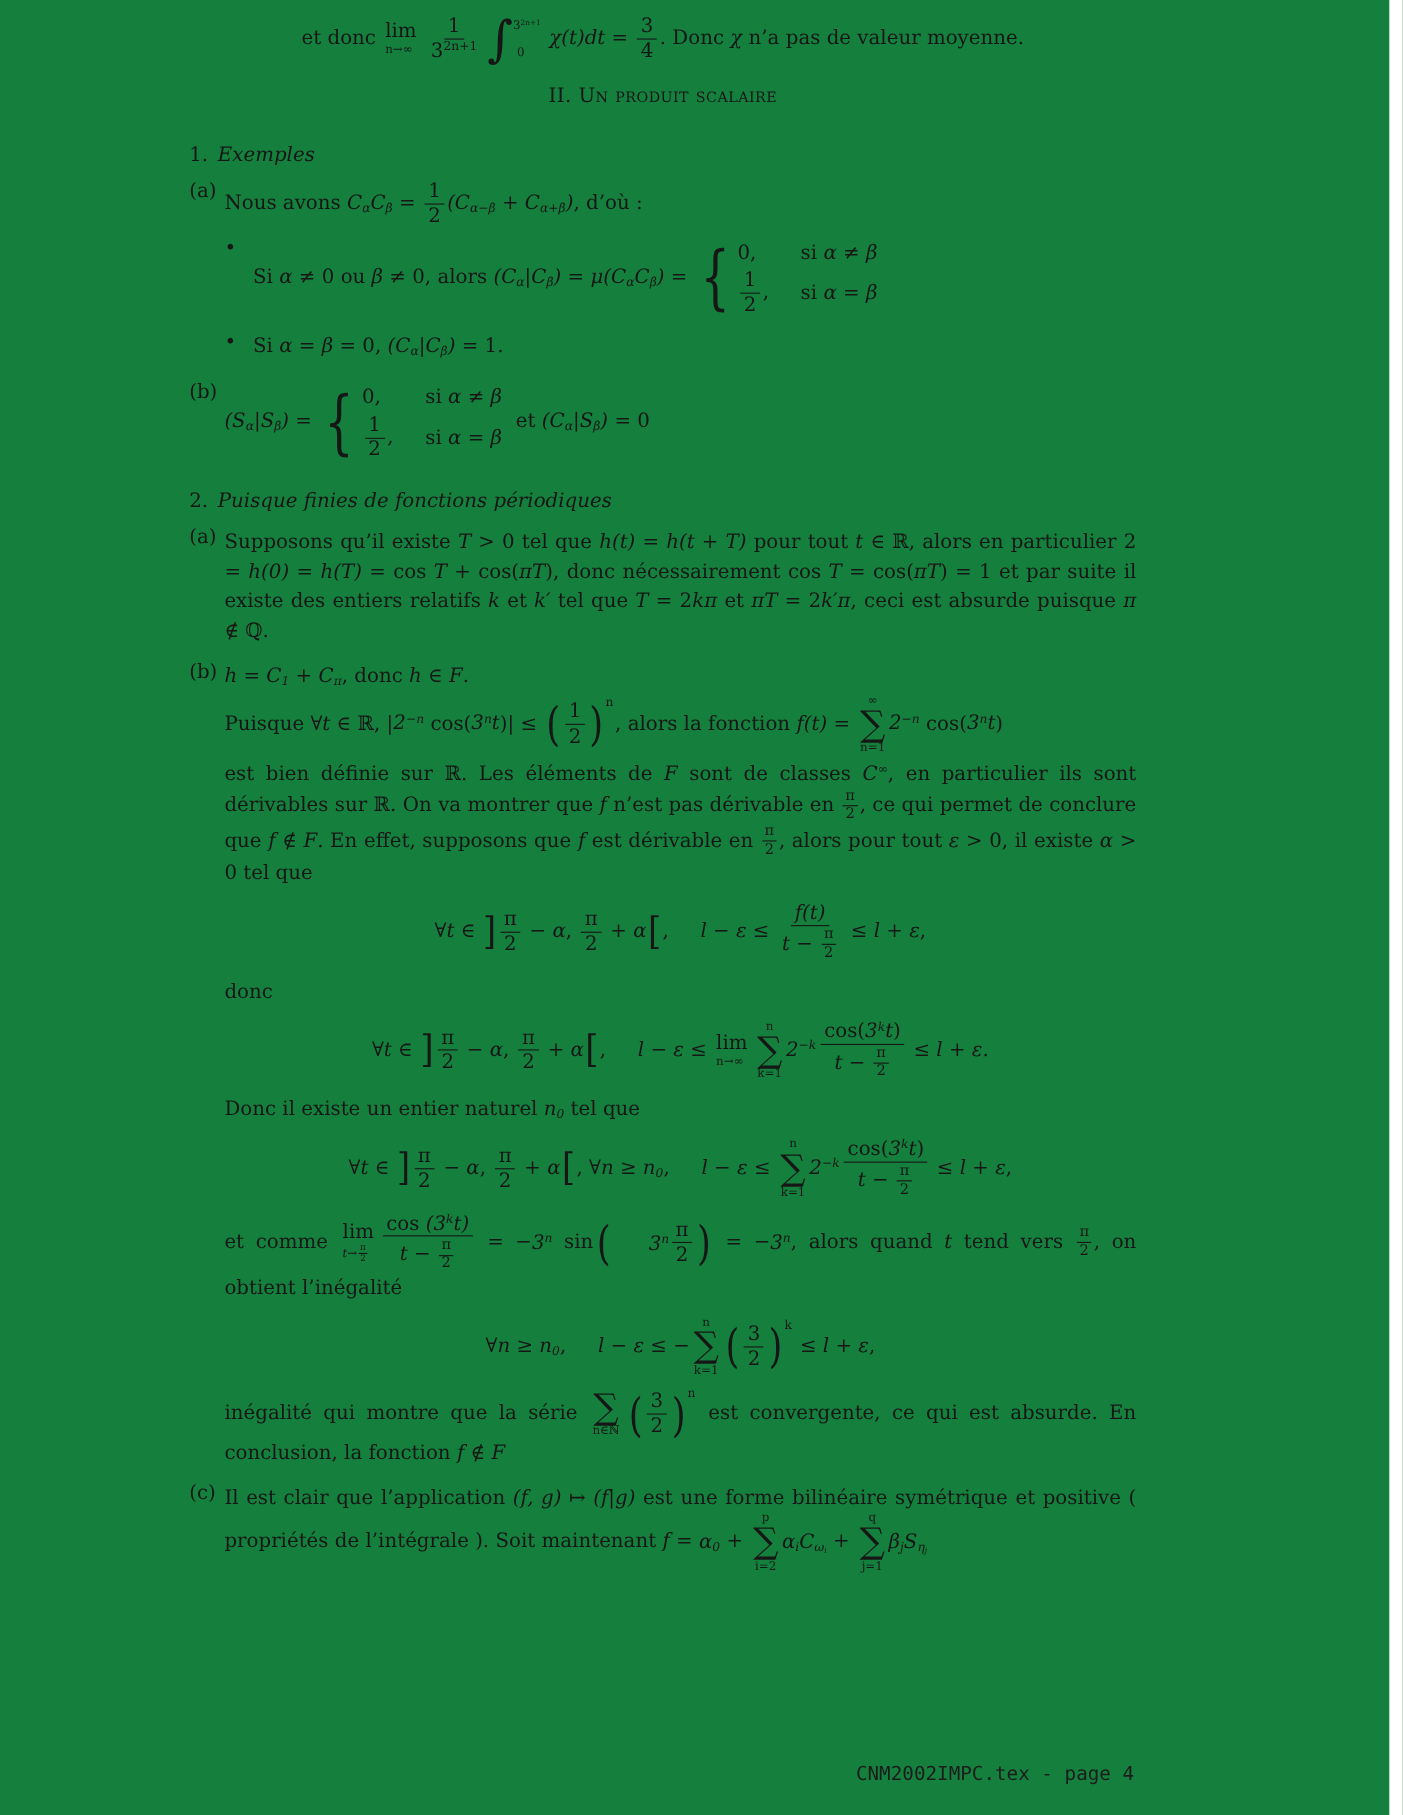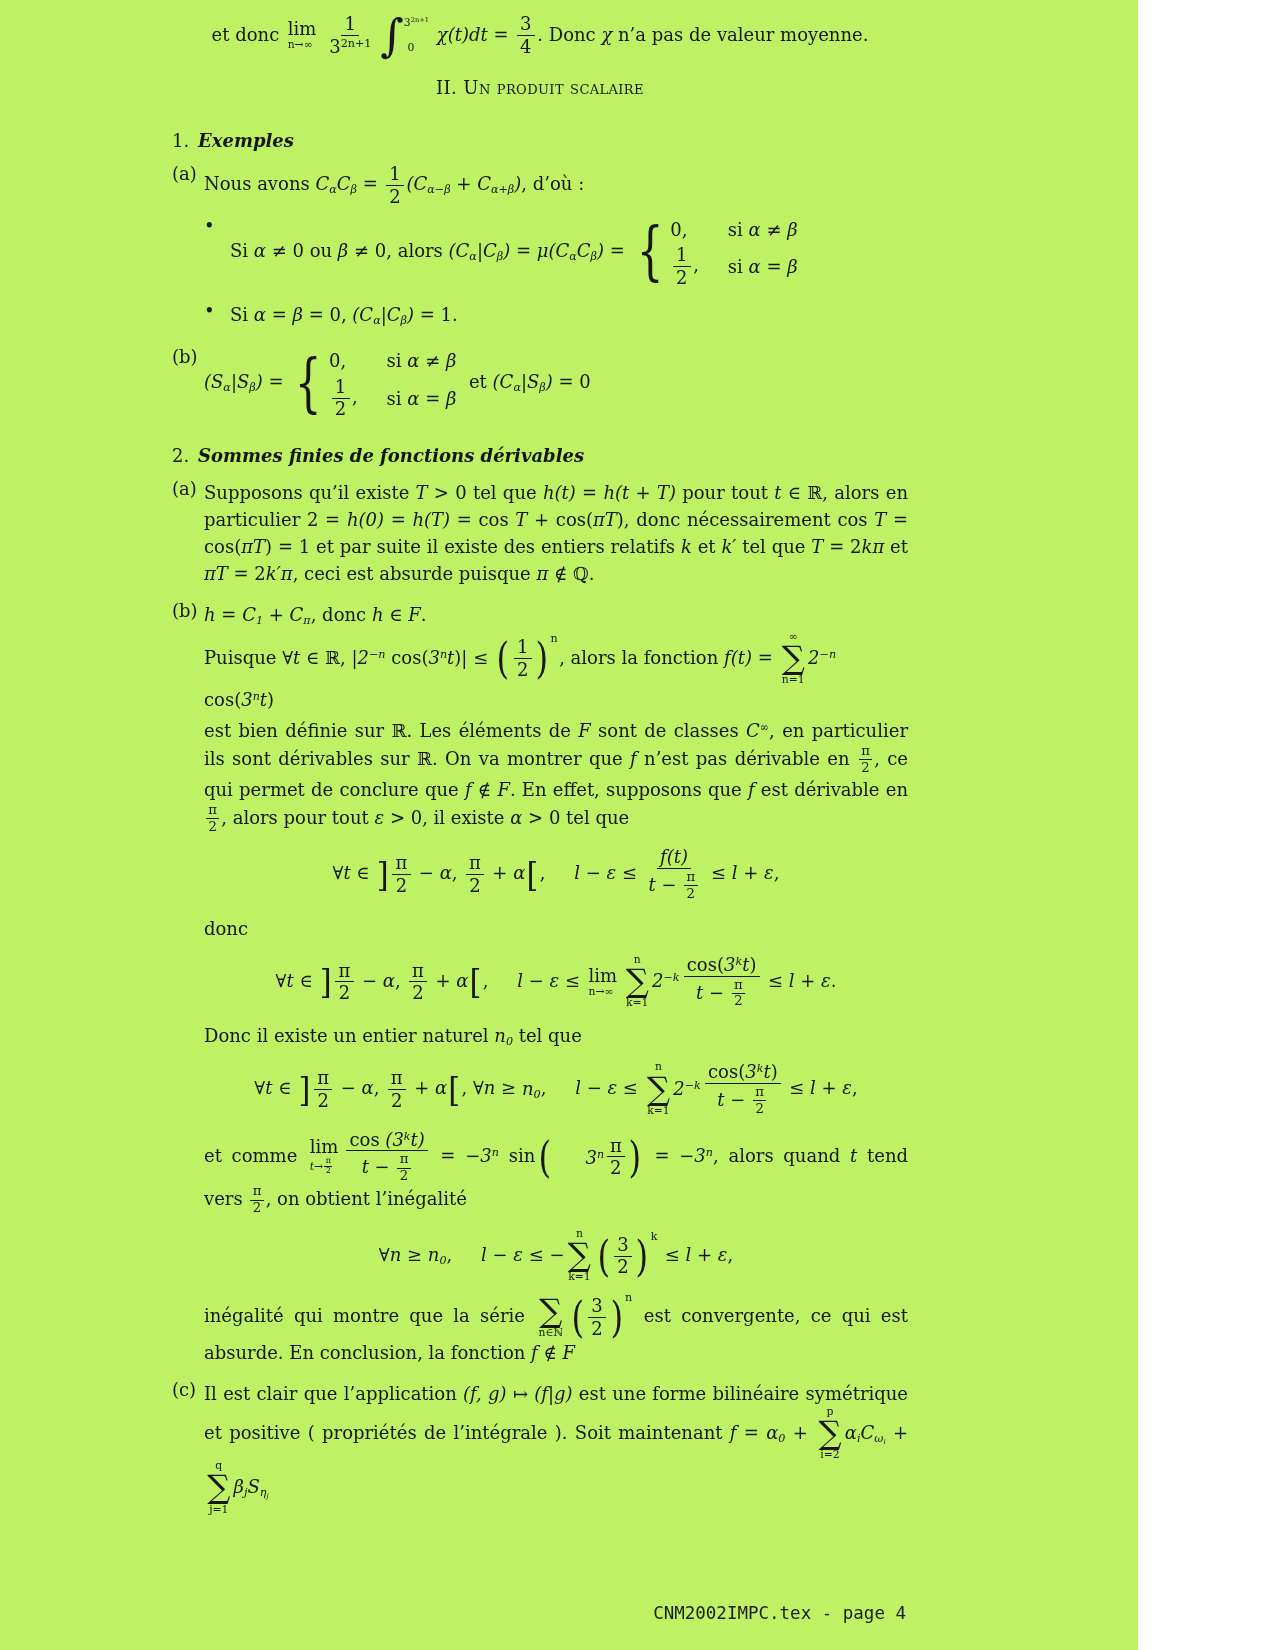--- a/index.html
+++ b/index.html
@@ -1,18 +1,18 @@
 <!DOCTYPE html>
 <html><head>
 <meta charset="utf-8">
 <style>
   html,body{margin:0;padding:0;background:#ffffff;}
   .page{
-    width:1138px;height:1650px;position:relative;box-sizing:border-box;
-    padding:0 230px 0 172px;overflow:hidden;background:#bef264;
+    width:1263px;height:1650px;position:relative;box-sizing:border-box;
+    padding:0 230px 0 172px;overflow:hidden;background:#15803d;
     font-family:"DejaVu Serif","DejaVu Sans",serif;
     font-size:18px;line-height:1.5;color:#161616;
   }
   
   .mr{font-style:normal;}
   .mi{font-style:italic;}
   .mcal{font-style:italic;}
   .sup{font-size:.62em;vertical-align:.55em;line-height:0;}
   .sub{font-size:.62em;vertical-align:-.25em;line-height:0;}
   .frac{display:inline-flex;flex-direction:column;align-items:center;vertical-align:middle;
@@ -43,21 +43,21 @@
   .cases .crows{display:inline-grid;grid-template-columns:auto auto;column-gap:1.6em;
                 row-gap:.15em;text-align:left;align-items:center;}
   .tallbr{display:inline-block;font-size:1.7em;line-height:.85;transform:scaleY(1.12);
           vertical-align:middle;margin:0 .04em;}
   .msp{display:inline-block;}
   
   .topeq{margin:56px 0 10px;}
   .heading{text-align:center;font-variant:small-caps;letter-spacing:.4px;margin:16px 0 26px;}
   .sec{display:flex;margin:18px 0 4px;}
   .sec-num{flex:none;width:26px;}
-  .sec-title{font-weight:700;font-style:italic;}
+  .sec-title{font-weight:400;font-style:italic;}
   .item{display:flex;margin:6px 0;}
   .item-label{flex:none;width:32px;}
   .item-body{flex:1;min-width:0;}
   .bullet{display:flex;margin:5px 0;}
   .bullet-dot{flex:none;width:26px;}
   .bullet-body{flex:1;min-width:0;}
   .mline{margin:4px 0;}
   .para{text-align:justify;margin:4px 0;}
   .disp{text-align:center;margin:13px 0;}
   .footer{position:absolute;right:232px;bottom:24px;
@@ -132,21 +132,21 @@
                 <span class="fn">1</span>
                 <span class="fd">2</span>
               </span><span class="mr">,</span></span>
             <span class="ccell"><span class="mr">si  </span><span class="mi">α</span><span class="mr"> = </span><span class="mi">β</span></span>
           </span>
         </span><span class="msp" style="width: 0.7em;"></span><span class="mr">et </span><span class="mi">(C<span class="sub">α</span>|S<span class="sub">β</span>)</span><span class="mr"> = 0</span></div>
   </div>
 
   <div class="sec">
     <span class="sec-num">2.</span>
-    <span class="sec-title">Sommes finies de fonctions dérivables</span>
+    <span class="sec-title">Puisque finies de fonctions périodiques</span>
   </div>
 
   <div class="item">
     <span class="item-label">(a)</span>
     <div class="item-body para"><span class="mr">Supposons qu’il existe </span><span class="mi">T</span><span class="mr"> &gt; 0 tel que </span><span class="mi">h(t)</span><span class="mr"> = </span><span class="mi">h(t + T)</span><span class="mr"> pour tout </span><span class="mi">t</span><span class="mr"> ∈ ℝ, alors en particulier 2 = </span><span class="mi">h(0)</span><span class="mr"> = </span><span class="mi">h(T)</span><span class="mr"> = cos </span><span class="mi">T</span><span class="mr"> + cos(</span><span class="mi">πT</span><span class="mr">), donc nécessairement cos </span><span class="mi">T</span><span class="mr"> = cos(</span><span class="mi">πT</span><span class="mr">) = 1 et par suite il existe des entiers relatifs </span><span class="mi">k</span><span class="mr"> et </span><span class="mi">k′</span><span class="mr"> tel que </span><span class="mi">T</span><span class="mr"> = 2</span><span class="mi">kπ</span><span class="mr"> et </span><span class="mi">πT</span><span class="mr"> = 2</span><span class="mi">k′π</span><span class="mr">, ceci est absurde puisque </span><span class="mi">π</span><span class="mr"> ∉ ℚ.</span></div>
   </div>
 
   <div class="item">
     <span class="item-label">(b)</span>
     <div class="item-body">

